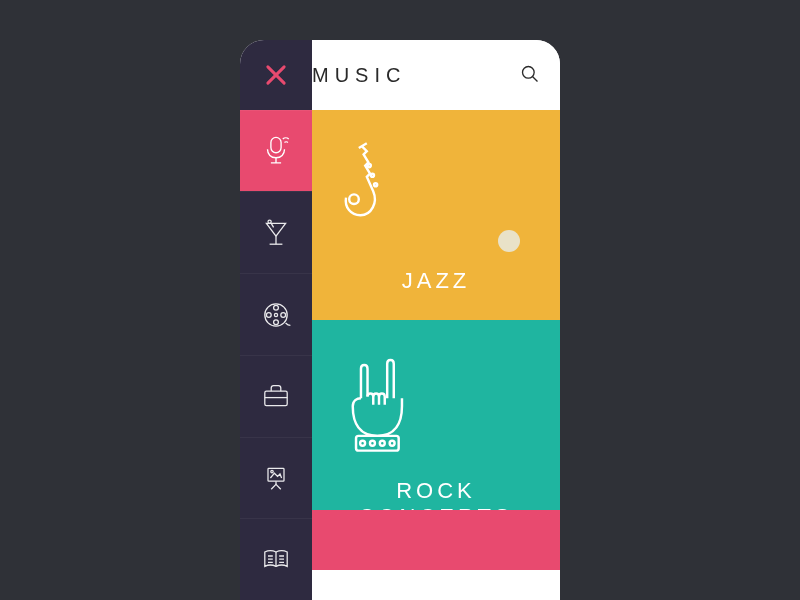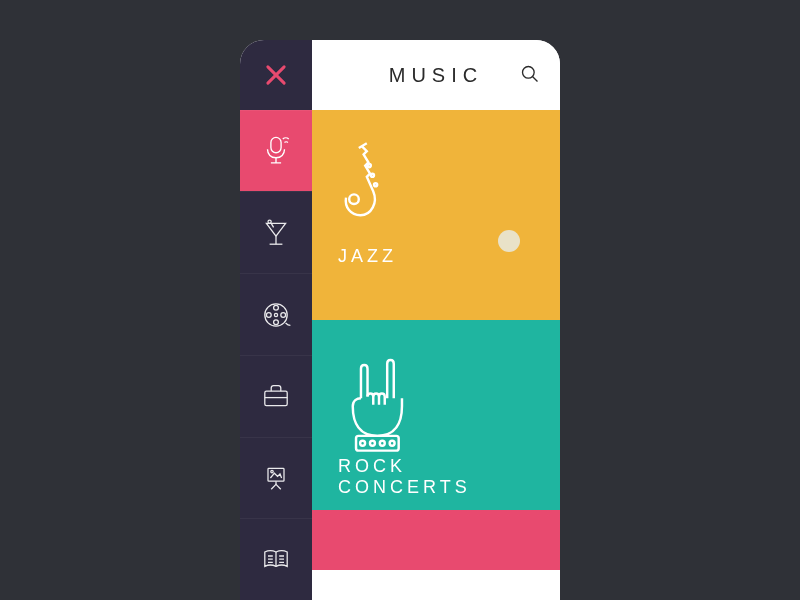--- a/index.html
+++ b/index.html
@@ -57,21 +57,20 @@
   .main{
     flex:1;
     display:flex;
     flex-direction:column;
   }
   .header{
     height:70px;
     background:#fff;
     display:flex;
     align-items:center;
-    justify-content:center;
     position:relative;
   }
   .header-title{
     font-size:20px;
     letter-spacing:6px;
     font-weight:400;
     color:#2a2a2a;
   }
   .search-btn{
     position:absolute; right:18px; top:50%; transform:translateY(-50%);
@@ -83,24 +82,25 @@
     position:relative;
     padding:28px 26px 22px 26px;
     color:#fff;
   }
   .cat.jazz{ background:#f0b43a; height:210px;}
   .cat.rock{ background:#1fb5a0; height:190px;}
   .cat.stub{ background:#e84a6f; height:60px;}
   .cat-icon{ height:100px; display:flex; align-items:flex-start; }
   .cat-icon svg{ stroke:#fff; fill:none; stroke-width:3; }
   .cat-label{
-    font-size:18px;
+    font-size:22px;
     letter-spacing:4px;
     font-weight:500;
-    margin-top:8px;
+    margin-top:30px;
+    text-align:center;
   }
   .dot{
     position:absolute;
     width:22px;height:22px;border-radius:50%;
     background:#e9e2c8;
     right:40px; top:120px;
   }
 </style>
 </head>
 <body>

